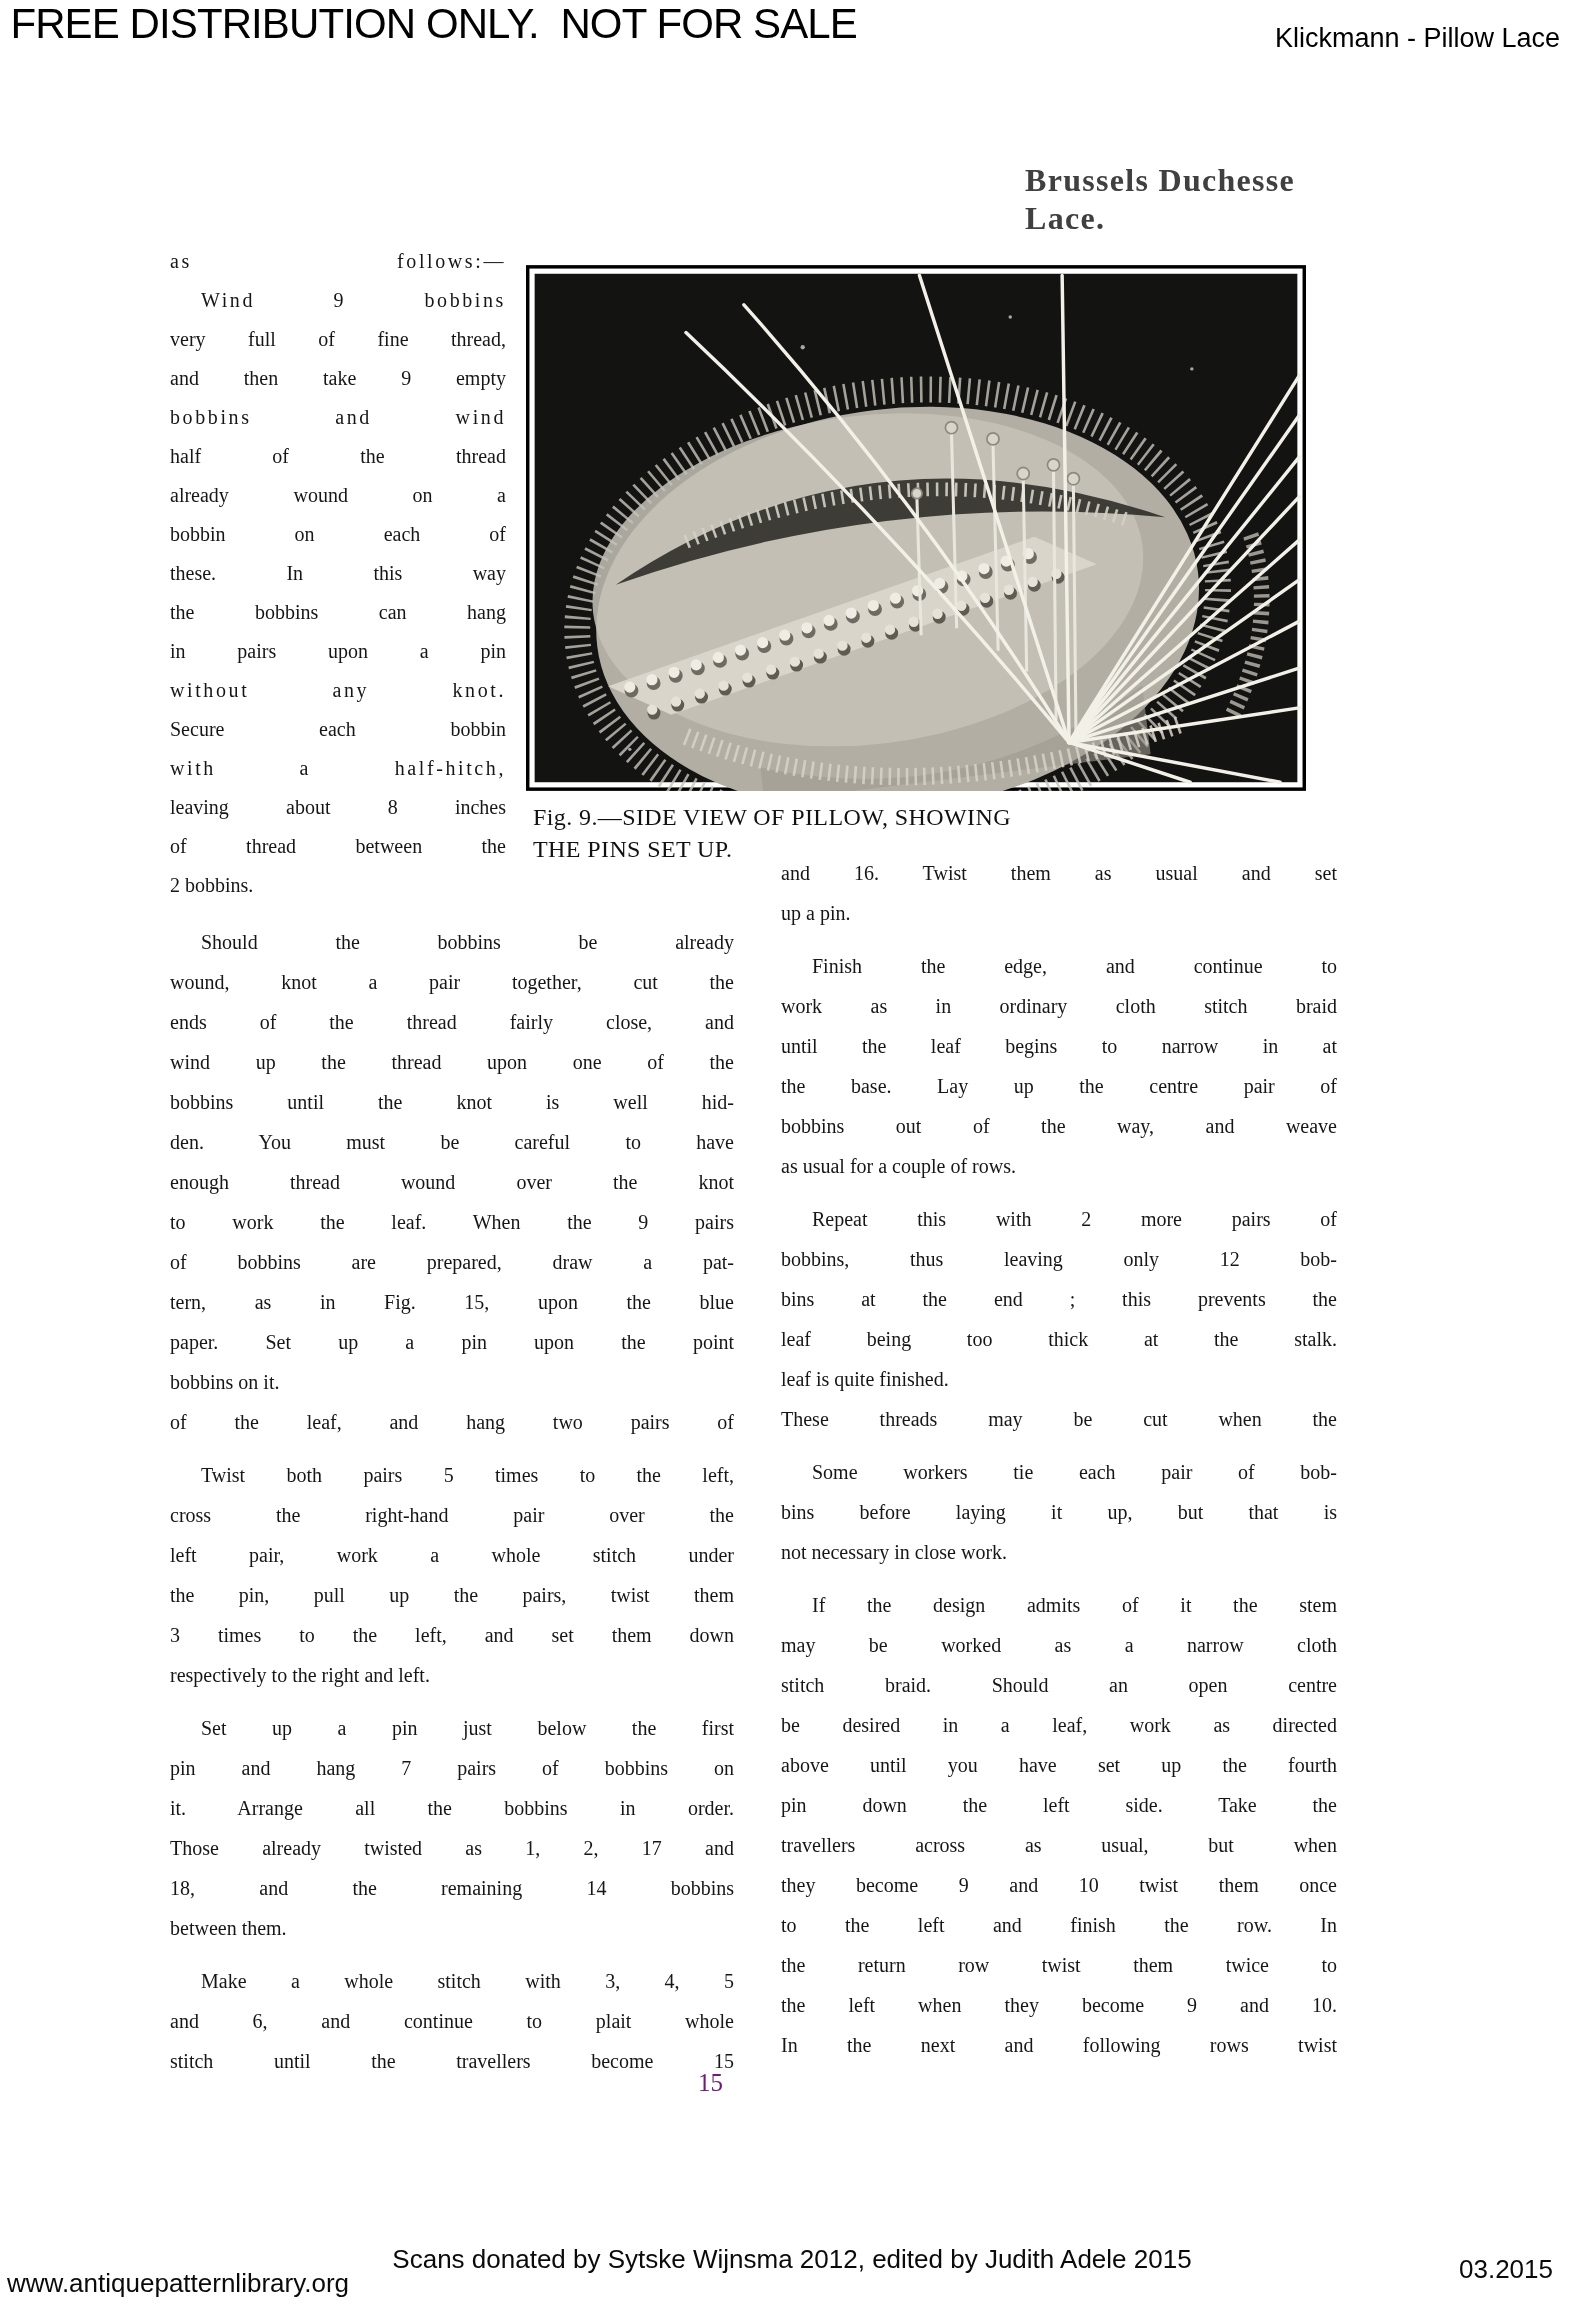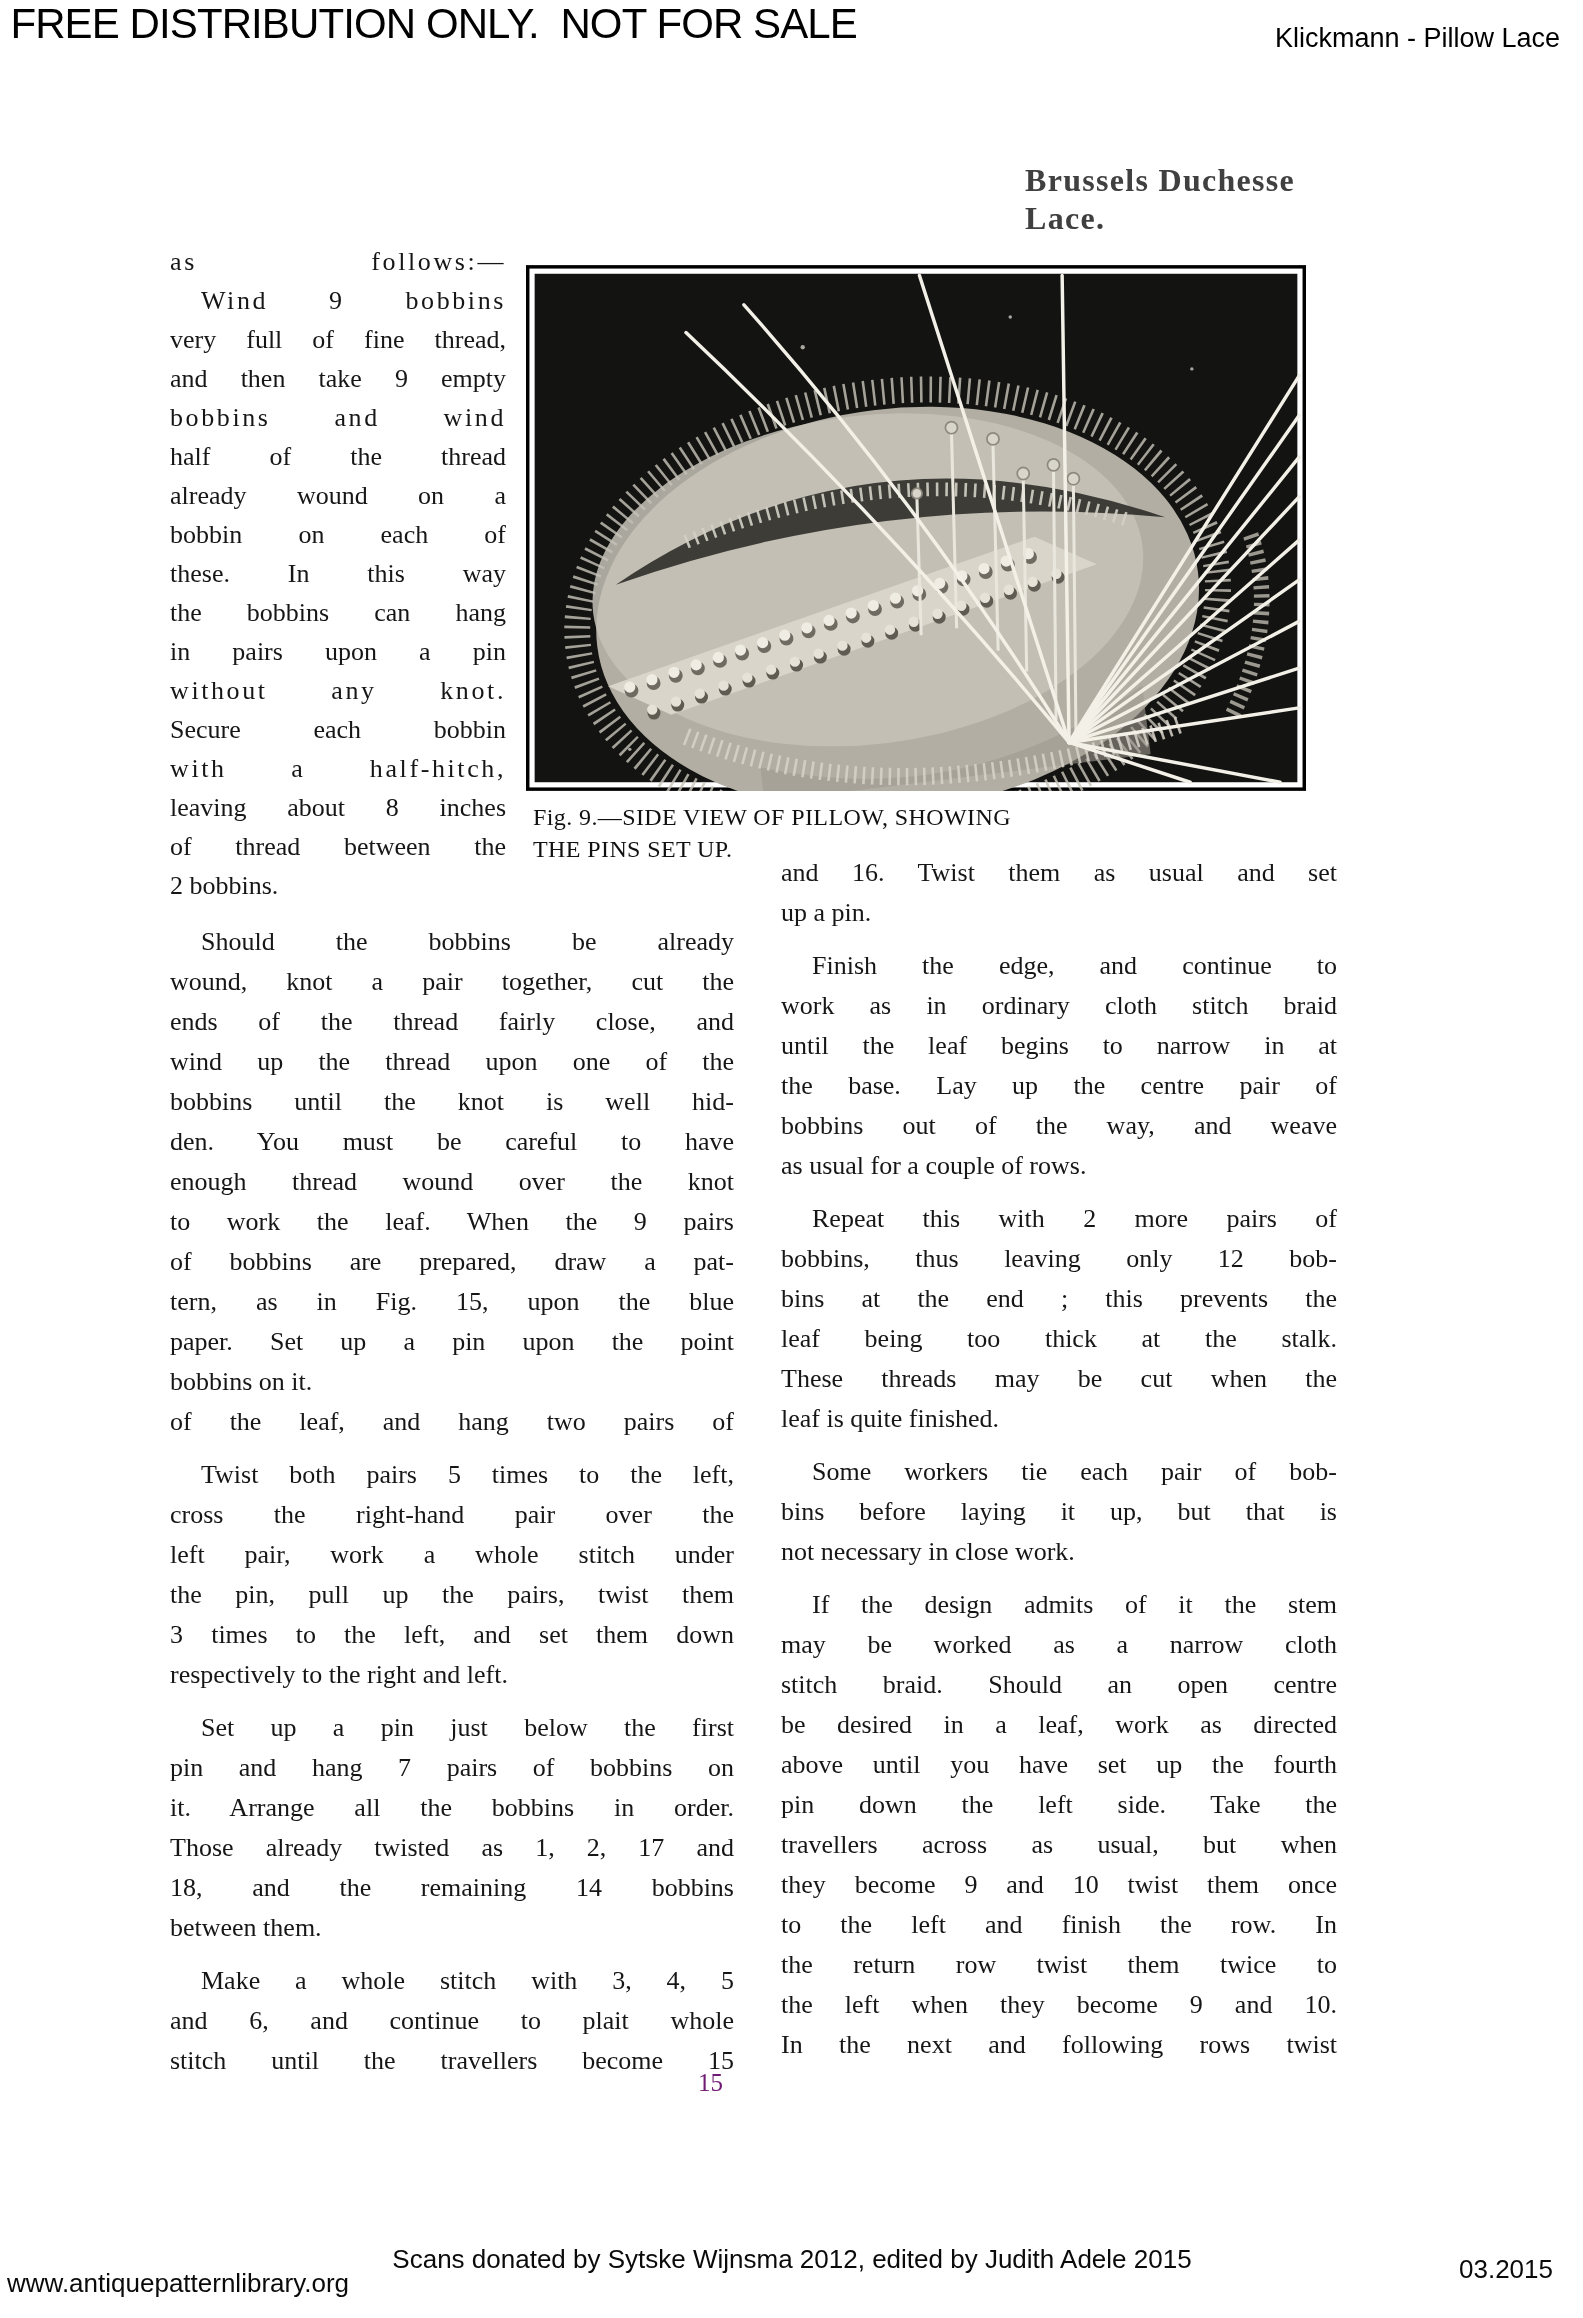--- a/index.html
+++ b/index.html
@@ -23,21 +23,21 @@
     font-family:"Liberation Sans", sans-serif;
     font-size:27px;color:#000000;
   }
   
   .heading{
     position:absolute;left:1025px;top:161px;
     font-weight:bold;font-size:32px;line-height:38px;
     letter-spacing:1.3px;color:#404040;
   }
   
-  .col{position:absolute;font-size:26px;}
+  .col{position:absolute;font-size:20px;}
   .narrow{left:170px;top:242px;width:336px;}
   .narrow .tl{line-height:39px;}
   .leftcol{left:170px;top:922px;width:564px;}
   .rightcol{left:781px;top:853px;width:556px;}
   .leftcol .tl,.rightcol .tl{line-height:40px;}
   .tl{text-align:justify;text-align-last:left;white-space:normal;}
   .tl.js{text-align-last:justify;}
   .tl.ind{text-indent:31px;}
   .tl.gap{margin-top:13px;}
   .tl.lsp{letter-spacing:2.6px;}
@@ -206,22 +206,22 @@
       <div class="tl js ind gap">Finish the edge, and continue to</div>
       <div class="tl js">work as in ordinary cloth stitch braid</div>
       <div class="tl js">until the leaf begins to narrow in at</div>
       <div class="tl js">the base.  Lay up the centre pair of</div>
       <div class="tl js">bobbins out of the way, and weave</div>
       <div class="tl">as usual for a couple of rows.</div>
       <div class="tl js ind gap">Repeat this with 2 more pairs of</div>
       <div class="tl js">bobbins, thus leaving only 12 bob-</div>
       <div class="tl js">bins at the end ;  this prevents the</div>
       <div class="tl js">leaf being too thick at the stalk.</div>
+      <div class="tl">leaf is quite finished.</div>
       <div class="tl js">These threads may be cut when the</div>
-      <div class="tl">leaf is quite finished.</div>
       <div class="tl js ind gap">Some workers tie each pair of bob-</div>
       <div class="tl js">bins before laying it up, but that is</div>
       <div class="tl">not necessary in close work.</div>
       <div class="tl js ind gap">If the design admits of it the stem</div>
       <div class="tl js">may be worked as a narrow cloth</div>
       <div class="tl js">stitch braid.  Should an open centre</div>
       <div class="tl js">be desired in a leaf, work as directed</div>
       <div class="tl js">above until you have set up the fourth</div>
       <div class="tl js">pin down the left side.  Take the</div>
       <div class="tl js">travellers across as usual, but when</div>

